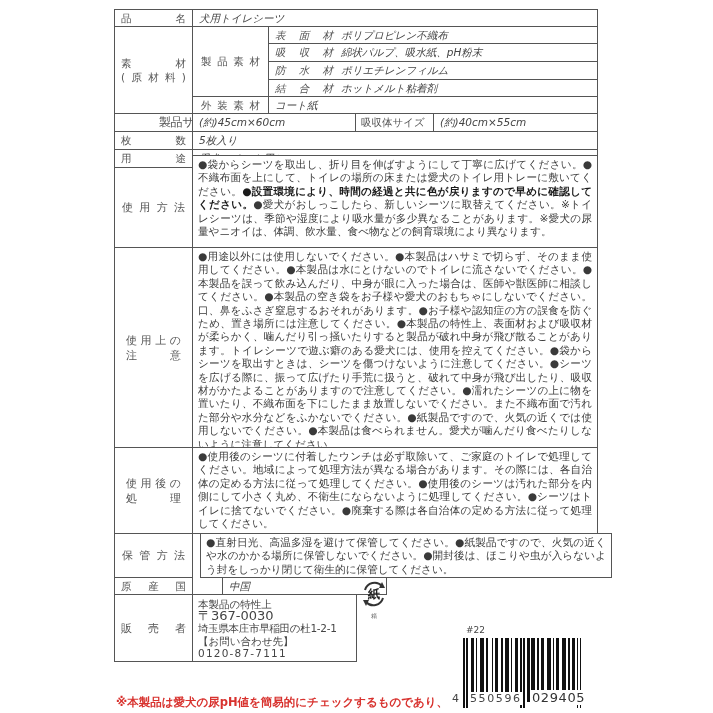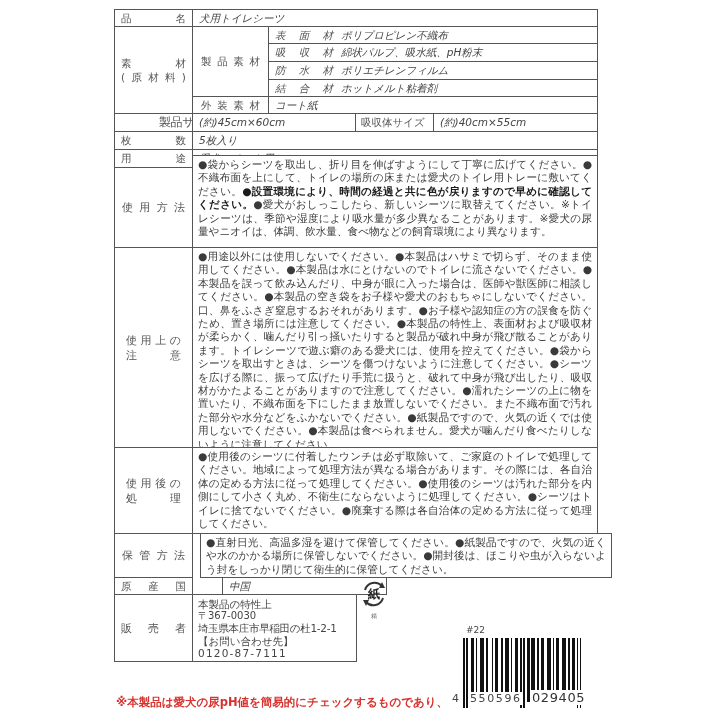--- a/index.html
+++ b/index.html
@@ -224,21 +224,21 @@
   <div class="center-lbl">
     <div class="spread lbl" style="font-size:11px;">
         <span>販</span>
         <span>売</span>
         <span>者</span>
       </div>
   </div>
 </div>
 <div class="cell" style="left:192px;top:594px;width:165px;height:68px;padding-top:3px;">
   <div style="font-size:10.5px;line-height:12.2px;padding-left:5px;color:#444;white-space:nowrap;">本製品の特性上</div>
-  <div style="font-size:10px;line-height:12.2px;padding-left:5px;color:#444;white-space:nowrap;">〒367-0030</div>
+  <div style="font-size:13px;line-height:12.2px;padding-left:5px;color:#444;white-space:nowrap;">〒367-0030</div>
   <div style="font-size:10.5px;line-height:12.2px;padding-left:5px;color:#444;white-space:nowrap;letter-spacing:-0.3px;">埼玉県本庄市早稲田の杜1-2-1</div>
   <div style="font-size:10.5px;line-height:12.2px;padding-left:5px;color:#444;white-space:nowrap;">【お問い合わせ先】</div>
   <div style="font-size:10.5px;line-height:12.2px;padding-left:5px;color:#444;white-space:nowrap;letter-spacing:1.2px;">0120-87-7111</div>
 </div>
 
 <div class="abs" style="left:360px;top:580px;width:28px;height:40px;text-align:center;">
   <svg width="28" height="28" viewBox="0 0 28 28">
     <path d="M5 10 A10 10 0 0 1 22 6" fill="none" stroke="#333" stroke-width="2"></path>
     <polygon points="22,2 25,8 19,8" fill="#333"></polygon>
     <path d="M23 18 A10 10 0 0 1 6 22" fill="none" stroke="#333" stroke-width="2"></path>

